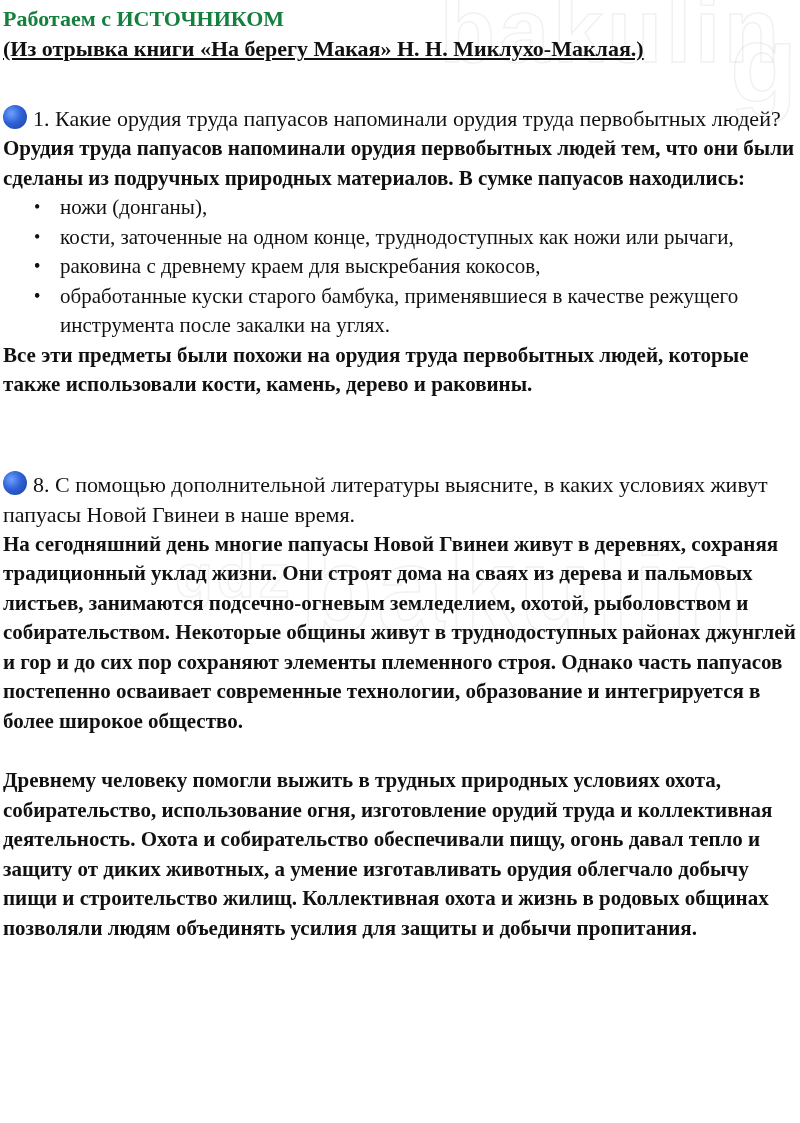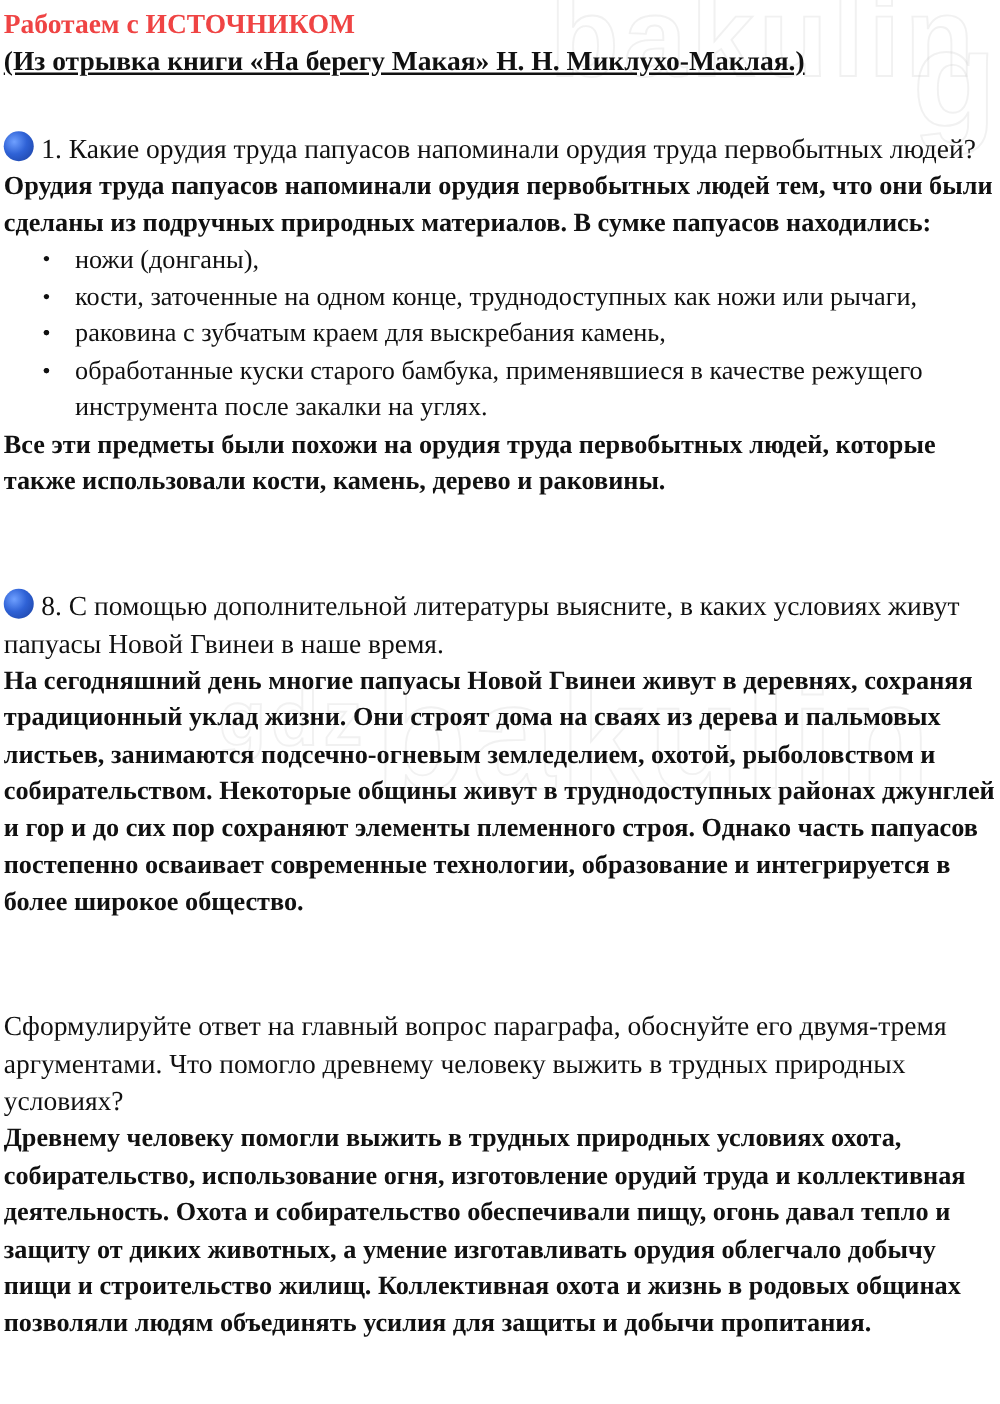--- a/index.html
+++ b/index.html
@@ -14,21 +14,21 @@
     text-decoration: underline;
   }
   .wm-text {
     position: absolute; font-family: "Liberation Sans", sans-serif;
     font-weight: 700; color: transparent;
     -webkit-text-stroke: 1.5px rgba(200,200,200,0.25);
     white-space: nowrap; letter-spacing: 4px;
   }
   .content { position: relative; z-index: 1; padding: 0 0 0 3px; }
   .title {
-    color: #ef4444; font-weight: 700; font-size: 22px;
+    color: #15803d; font-weight: 700; font-size: 22px;
     line-height: 30px; margin-top: 4px;
   }
   .subtitle { font-weight: 700; font-size: 22px; line-height: 30px; text-decoration: underline; }
   .q {
     font-weight: 400; font-size: 22px; line-height: 30px; margin-top: 40px;
   }
   .dot {
     display: inline-block; width: 24px; height: 24px; border-radius: 50%;
     background: radial-gradient(circle at 35% 35%, #6fa0ff 0%, #2f62d6 45%, #1a3f9e 100%);
     vertical-align: -3px; margin-right: 6px;
@@ -61,35 +61,34 @@
 
   <div>
     <div class="q">
       <span class="dot"></span><span>1. Какие орудия труда папуасов напоминали орудия труда первобытных людей?</span>
     </div>
     <div class="p">Орудия труда папуасов напоминали орудия первобытных людей тем, что они были сделаны из подручных природных материалов. В сумке папуасов находились:</div>
     <ul class="bullets">
       <li><span class="b">•</span><span>ножи (донганы),</span></li>
       <li><span class="b">•</span><span>кости, заточенные на одном конце, труднодоступных как ножи или рычаги,</span></li>
       <li><span class="b">•</span></li>
-      <li><span class="b">•</span><span>раковина с зубчатым краем для выскребания камень,</span></li>
+      <li><span class="b">•</span><span>раковина с древнему краем для выскребания кокосов,</span></li>
       <li><span class="b">•</span></li>
       <li><span class="b">•</span><span>обработанные куски старого бамбука, применявшиеся в качестве режущего инструмента после закалки на углях.</span></li>
     </ul>
     <div class="p">Все эти предметы были похожи на орудия труда первобытных людей, которые также использовали кости, камень, дерево и раковины.</div>
   </div>
 
   <div class="gap"></div>
 
   <div>
     <div class="q">
       <span class="dot"></span><span>8. С помощью дополнительной литературы выясните, в каких условиях живут папуасы Новой Гвинеи в наше время.</span>
     </div>
     <div class="p">На сегодняшний день многие папуасы Новой Гвинеи живут в деревнях, сохраняя традиционный уклад жизни. Они строят дома на сваях из дерева и пальмовых листьев, занимаются подсечно-огневым земледелием, охотой, рыболовством и собирательством. Некоторые общины живут в труднодоступных районах джунглей и гор и до сих пор сохраняют элементы племенного строя. Однако часть папуасов постепенно осваивает современные технологии, образование и интегрируется в более широкое общество.</div>
   </div>
 
   <div class="gap"></div>
 
   <div>
-    <div class="q">Сформулируйте ответ на главный вопрос параграфа, обоснуйте его двумя-тремя аргументами. Что помогло древнему человеку выжить в трудных природных условиях?</div>
     <div class="p">Древнему человеку помогли выжить в трудных природных условиях охота, собирательство, использование огня, изготовление орудий труда и коллективная деятельность. Охота и собирательство обеспечивали пищу, огонь давал тепло и защиту от диких животных, а умение изготавливать орудия облегчало добычу пищи и строительство жилищ. Коллективная охота и жизнь в родовых общинах позволяли людям объединять усилия для защиты и добычи пропитания.</div>
   </div>
 </div>
 
 </body></html>

